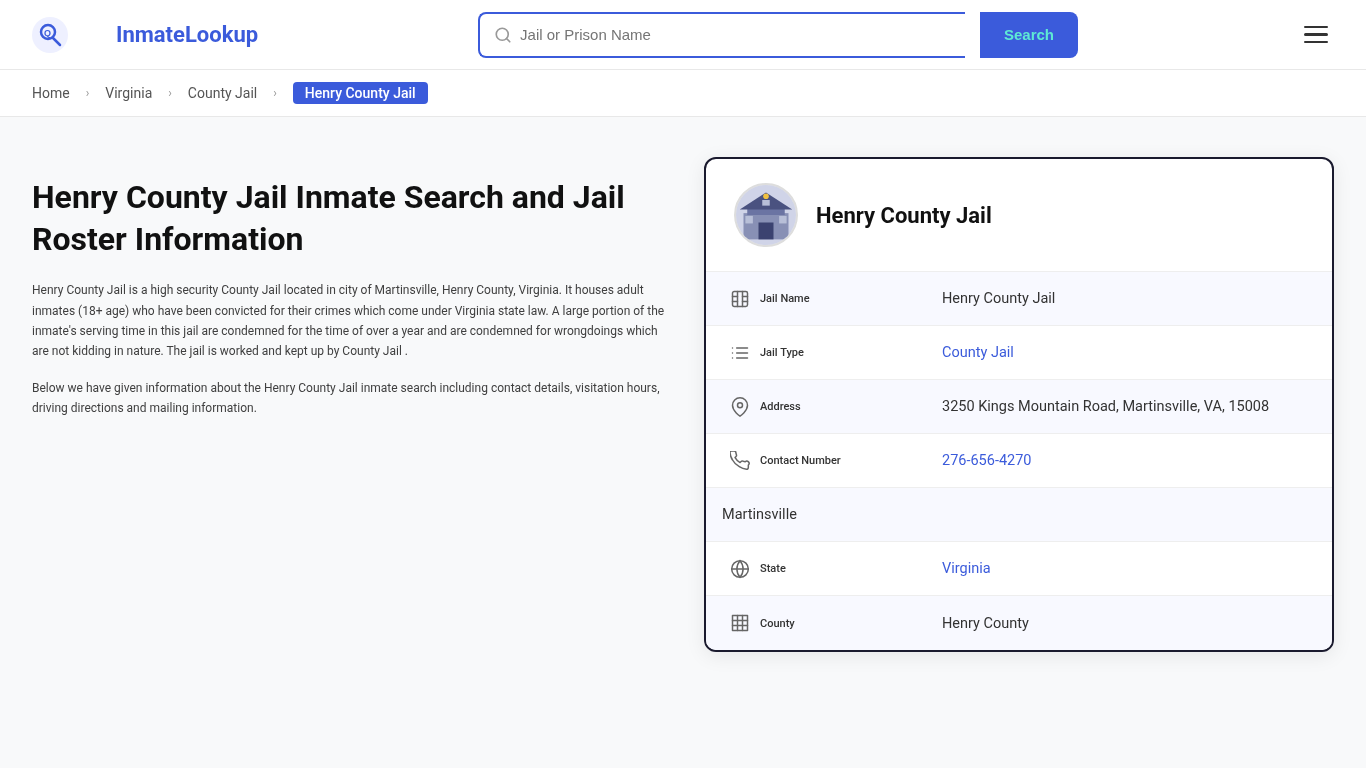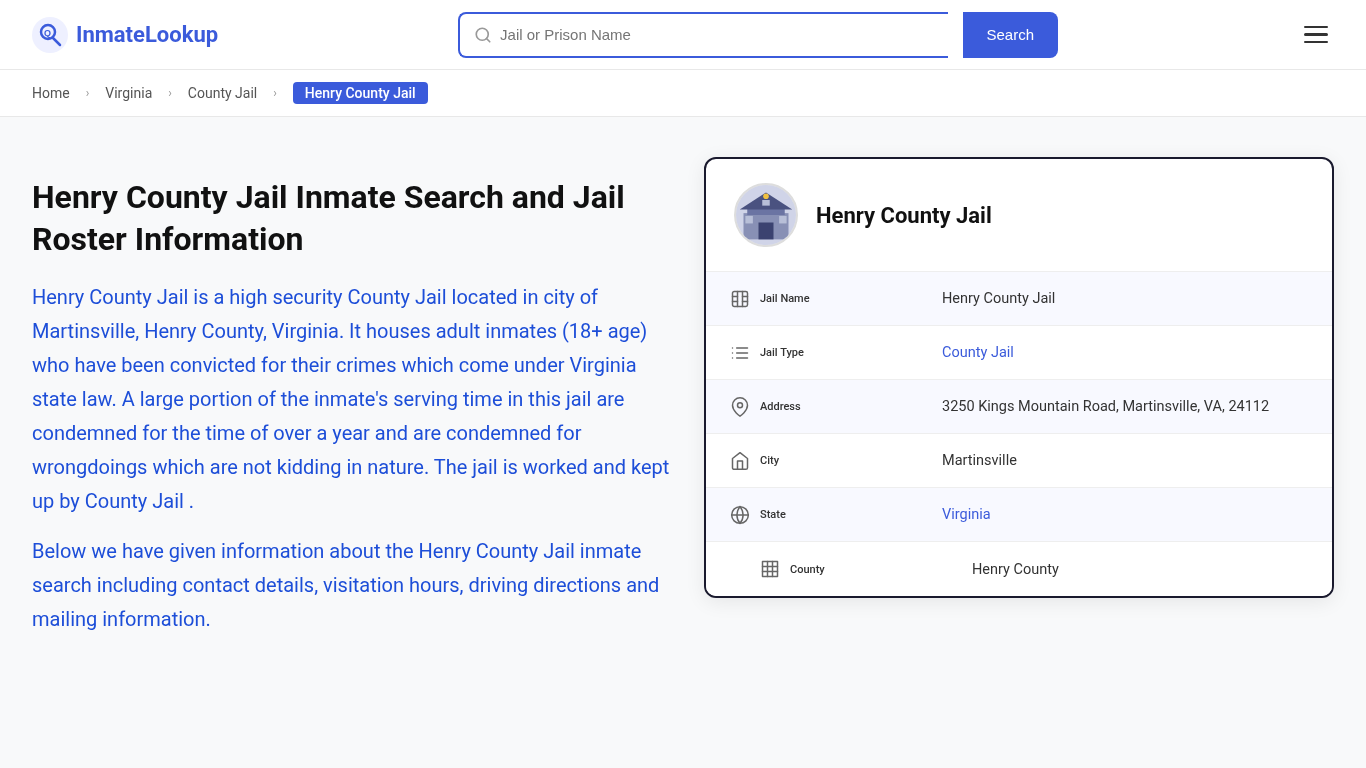--- a/index.html
+++ b/index.html
@@ -24,20 +24,21 @@
       gap: 8px;
     }
     .logo-icon {
       width: 36px;
       height: 36px;
     }
     .logo-text {
       font-size: 22px;
       font-weight: 700;
       color: #333;
+      margin-left: 40px;
     }
     .logo-text span { color: #3b5bdb; }
     .search-area {
       display: flex;
       align-items: center;
       gap: 15px;
       flex: 1;
       max-width: 600px;
       margin: 0 40px;
     }
@@ -60,27 +61,27 @@
     .search-input {
       border: none;
       outline: none;
       font-size: 15px;
       color: #999;
       width: 100%;
       background: transparent;
     }
     .search-btn {
       background: #3b5bdb;
-      color: #ffffff;
+      color: #5eead4;
       border: none;
       border-radius: 0 8px 8px 0;
       height: 46px;
       padding: 0 24px;
       font-size: 15px;
-      font-weight: 400;
+      font-weight: 700;
       cursor: pointer;
     }
     .hamburger {
       display: flex;
       flex-direction: column;
       gap: 5px;
       cursor: pointer;
       padding: 6px;
     }
     .hamburger span {
@@ -130,22 +131,22 @@
       padding-top: 20px;
     }
     .page-title {
       font-size: 32px;
       font-weight: 700;
       color: #111;
       margin-bottom: 20px;
       line-height: 1.3;
     }
     .page-description {
-      font-size: 20px;
-      color: #1d4ed8;
+      font-size: 12px;
+      color: #404040;
       line-height: 1.7;
       margin-bottom: 16px;
     }
 
     
     .right-column {
       flex: 1;
       min-width: 0;
     }
     .info-card {
@@ -183,21 +184,21 @@
 
     
     .info-table { width: 100%; }
     .info-row {
       display: grid;
       grid-template-columns: 220px 1fr;
       align-items: center;
       min-height: 54px;
       border-bottom: 1px solid #eee;
     }
-    .info-row:last-child { border-bottom: none; padding-left: 30px; }
+    .info-row:last-child { border-bottom: none; }
     .info-row:nth-child(odd) { background: #f8f9ff; }
     .info-row:nth-child(even) { background: #fff; }
     .info-label-cell {
       display: flex;
       align-items: center;
       gap: 10px;
       padding: 12px 16px 12px 24px;
       font-size: 11px;
       color: #333;
       font-weight: 500;
@@ -333,32 +334,36 @@
         </div>
 
         <div class="info-row">
           <div class="info-label-cell">
             <svg class="info-label-icon" viewBox="0 0 24 24" fill="none" stroke="#666" stroke-width="1.8" stroke-linecap="round" stroke-linejoin="round">
               <path d="M21 10c0 7-9 13-9 13s-9-6-9-13a9 9 0 0118 0z"></path>
                 <circle cx="12" cy="10" r="3"></circle>
             </svg>
             <span>Address</span>
           </div>
-          <div class="info-value-cell">3250 Kings Mountain Road, Martinsville, VA, 24112</div>
-        </div>
-
-
-        <div class="info-row">
-          <div class="info-label-cell">
-            <svg class="info-label-icon" viewBox="0 0 24 24" fill="none" stroke="#666" stroke-width="1.8" stroke-linecap="round" stroke-linejoin="round">
-              <path d="M3 9l9-7 9 7v11a2 2 0 01-2 2H5a2 2 0 01-2-2z"></path>
-                <polyline points="9 22 9 12 15 12 15 22"></polyline>
-            </svg>
-            <span>City</span>
-          </div>
+          <div class="info-value-cell">3250 Kings Mountain Road, Martinsville, VA, 15008</div>
+        </div>
+
+        <div class="info-row">
+          <div class="info-label-cell">
+            <svg class="info-label-icon" viewBox="0 0 24 24" fill="none" stroke="#666" stroke-width="1.8" stroke-linecap="round" stroke-linejoin="round">
+              <path d="M22 16.92v3a2 2 0 01-2.18 2 19.79 19.79 0 01-8.63-3.07A19.5 19.5 0 013.07 10.81a19.79 19.79 0 01-3.07-8.7A2 2 0 012 0h3a2 2 0 012 1.72c.127.96.36 1.903.7 2.81a2 2 0 01-.45 2.11L6.09 7.91a16 16 0 006 6l1.27-1.27a2 2 0 012.11-.45c.907.34 1.85.573 2.81.7A2 2 0 0122 16.92z"></path>
+            </svg>
+            <span>Contact Number</span>
+          </div>
+          <div class="info-value-cell">
+            <a href="tel:276-656-4270">276-656-4270</a>
+          </div>
+        </div>
+
+        <div class="info-row">
           <div class="info-value-cell">Martinsville</div>
         </div>
 
 
         <div class="info-row">
           <div class="info-label-cell">
             <svg class="info-label-icon" viewBox="0 0 24 24" fill="none" stroke="#666" stroke-width="1.8" stroke-linecap="round" stroke-linejoin="round">
               <circle cx="12" cy="12" r="10"></circle>
                 <line x1="2" y1="12" x2="22" y2="12"></line>
                 <path d="M12 2a15.3 15.3 0 010 20M12 2a15.3 15.3 0 000 20"></path>

